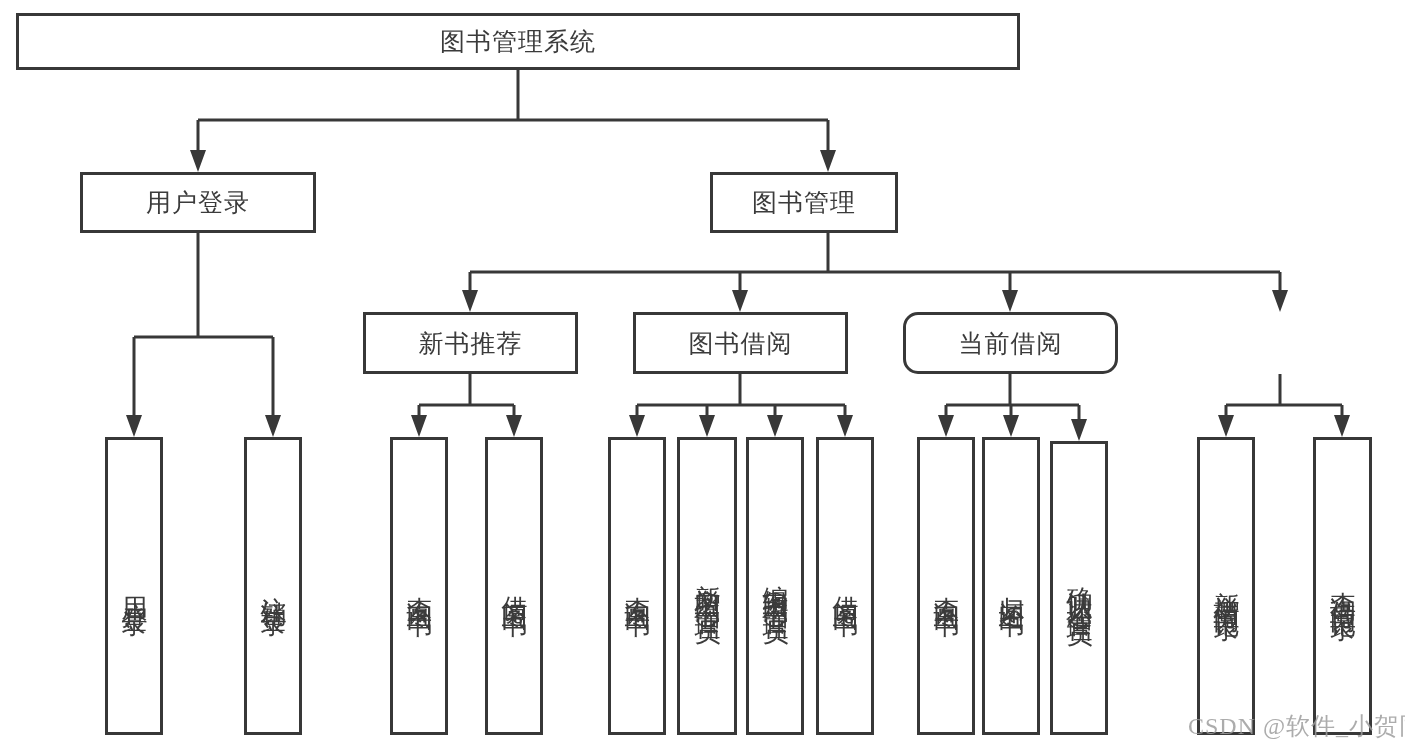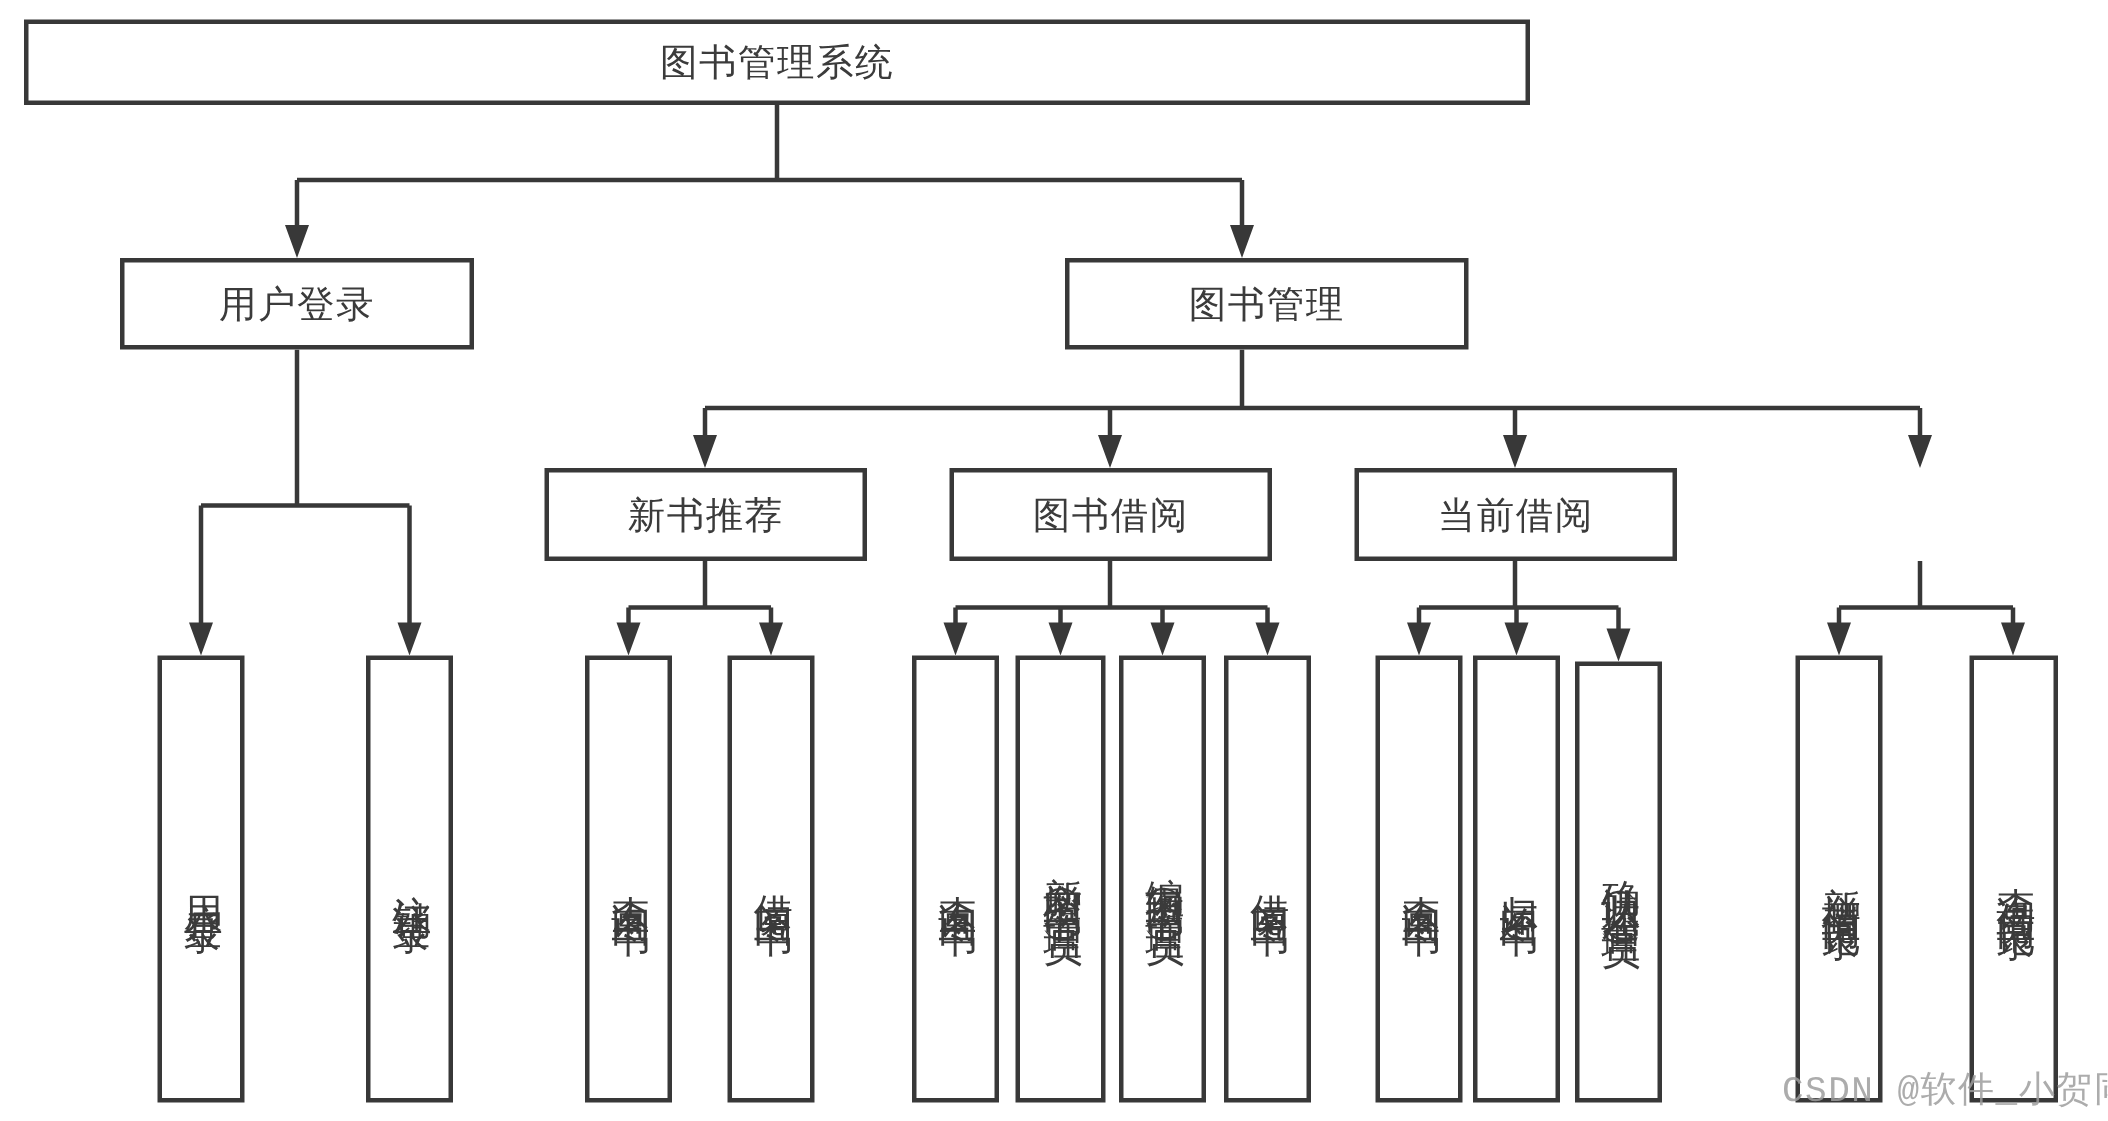--- a/index.html
+++ b/index.html
@@ -5,21 +5,21 @@
   :root{
     --line:#383838;
     --text:#3b3b3b;
   }
   html,body{margin:0;padding:0;background:#fff;}
   .canvas{
     position:relative;
     width:1405px;height:747px;
     background:#ffffff;
     overflow:hidden;
-    font-family:Liberation Mono, monospace;
+    font-family:Liberation Serif, serif;
     color:var(--text);
   }
   .wires{position:absolute;left:0;top:0;width:1405px;height:747px;}
   .wires .ln{stroke:var(--line);stroke-width:3;fill:none;}
   .wires .ah{fill:var(--line);stroke:none;}
   .hbox{
     position:absolute;
     box-sizing:border-box;
     border:3px solid var(--line);
     background:#fff;
@@ -82,25 +82,25 @@
     </g>
     <g>
       <path class="ln" d="M1280 374 V405 M1226 405 H1342 M1226 405 V419 M1342 405 V419"></path>
       <path class="ah" d="M1226 437 l-8 -22 h16 Z M1342 437 l-8 -22 h16 Z"></path>
     </g>
   </svg>
 
   <div class="hbox" style="left:16px;top:13px;width:1004px;height:57px;">图书管理系统</div>
 
   <div class="hbox" style="left:80px;top:172px;width:236px;height:61px;">用户登录</div>
-  <div class="hbox" style="left:710px;top:172px;width:269px;height:61px;">图书管理</div>
+  <div class="hbox" style="left:710px;top:172px;width:188px;height:61px;">图书管理</div>
 
   <div class="hbox" style="left:363px;top:312px;width:215px;height:62px;">新书推荐</div>
   <div class="hbox" style="left:633px;top:312px;width:215px;height:62px;">图书借阅</div>
-  <div class="hbox" style="left:903px;top:312px;width:215px;height:62px;">当前借阅</div>
+  <div class="hbox" style="left:903px;top:312px;width:215px;height:62px;border-radius:15px;">当前借阅</div>
 
   <div class="vbox" style="left:105px;">用户登录</div>
   <div class="vbox" style="left:244px;">注销登录</div>
 
   <div class="vbox" style="left:390px;">查询图书</div>
   <div class="vbox" style="left:485px;">借阅图书</div>
 
   <div class="vbox" style="left:608px;">查询图书</div>
   <div class="vbox" style="left:677px;width:60px;">新增图书（管理员）</div>
   <div class="vbox" style="left:746px;">编辑图书（管理员）</div>

